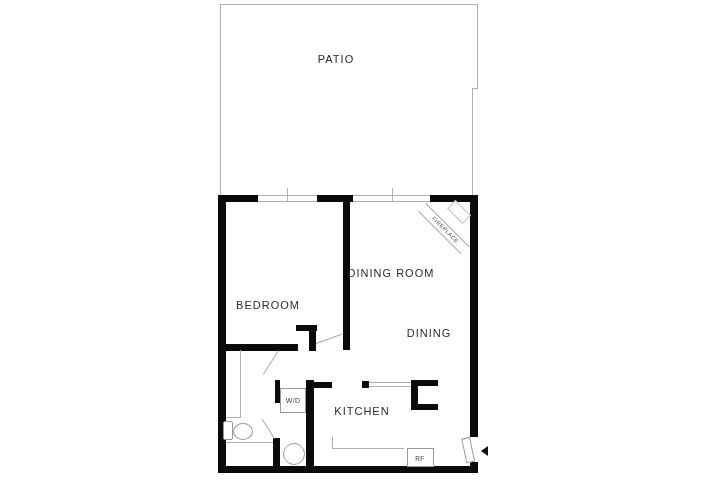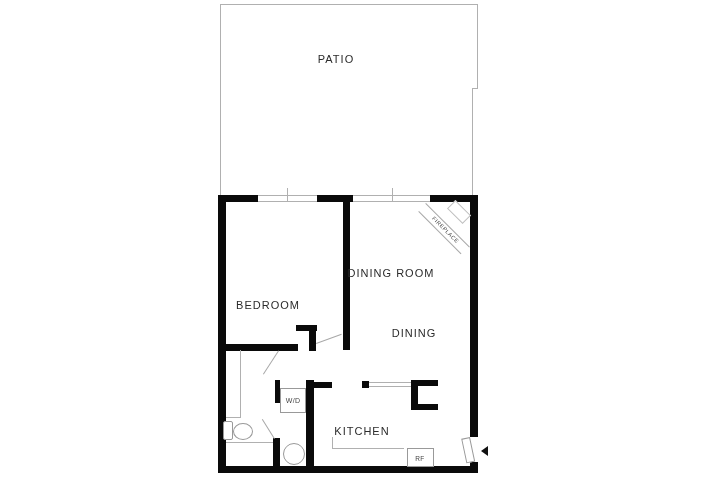--- a/index.html
+++ b/index.html
@@ -88,16 +88,16 @@
   <div class="circle" style="left:283px;top:443px;width:22px;height:22px;"></div>
   <div class="box" style="left:223px;top:421px;width:10px;height:19px;border-radius:2px;"></div>
   <div class="circle" style="left:233px;top:423px;width:20px;height:17px;"></div>
 
   <div class="door-panel"></div>
   <div class="arrow-left" style="left:481px;top:446px;"></div>
 
   <div class="lbl" style="left:336px;top:59px;">PATIO</div>
   <div class="lbl" style="left:268px;top:273px;margin-top:32px;">BEDROOM</div>
   <div class="lbl" style="left:391px;top:273px;">DINING ROOM</div>
-  <div class="lbl" style="left:414px;top:333px;">DINING</div>
-  <div class="lbl" style="left:362px;top:431px;">KITCHEN</div>
+  <div class="lbl" style="left:429px;top:333px;">DINING</div>
+  <div class="lbl" style="left:362px;top:411px;">KITCHEN</div>
 
 </div>
 
 </body></html>

